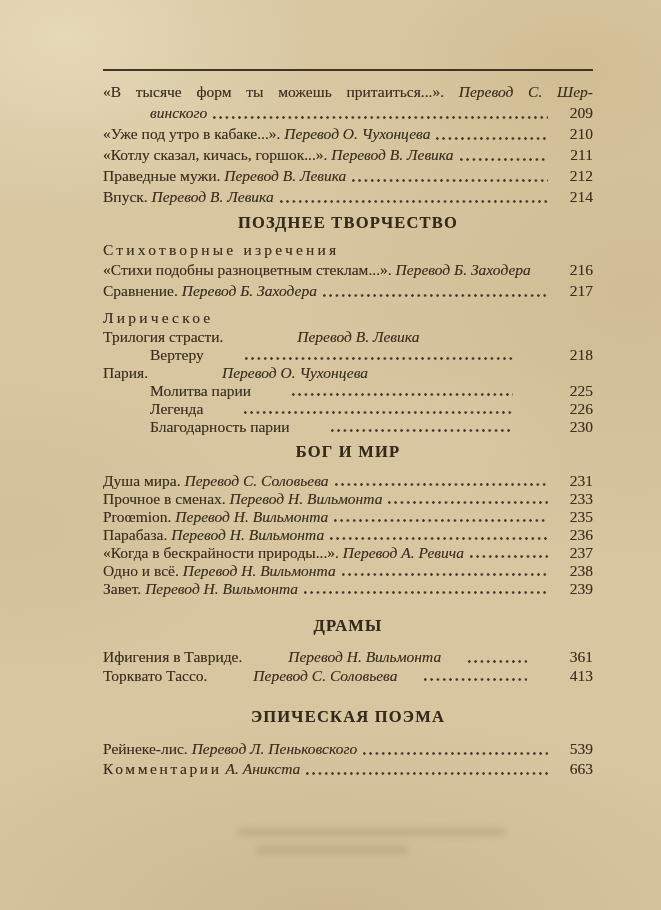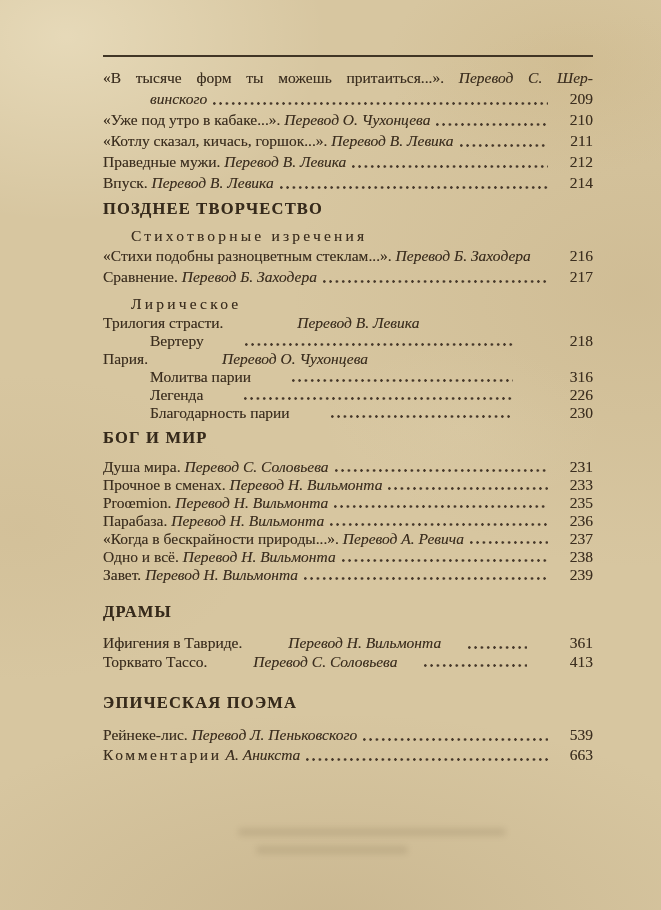--- a/index.html
+++ b/index.html
@@ -12,21 +12,21 @@
     position:absolute;inset:0;
     background-color:#d7c6a0;
     background-image:
       radial-gradient(ellipse 420px 300px at 10% 4%, rgba(255,248,224,.38), rgba(255,248,224,0) 62%),
       radial-gradient(ellipse 260px 160px at 86% 7%, rgba(196,170,118,.28), rgba(196,170,118,0) 70%),
       radial-gradient(ellipse 520px 420px at 96% 32%, rgba(178,152,106,.20), rgba(178,152,106,0) 66%),
       radial-gradient(ellipse 340px 220px at 3% 58%, rgba(188,163,118,.16), rgba(188,163,118,0) 70%),
       radial-gradient(ellipse 640px 300px at 50% 102%, rgba(158,133,92,.22), rgba(158,133,92,0) 72%),
       radial-gradient(ellipse 200px 120px at 70% 47%, rgba(230,218,185,.20), rgba(230,218,185,0) 70%);
   }
-  #content{position:absolute;left:103px;top:55px;width:490px;}
+  #content{position:absolute;left:103px;top:69px;width:490px;}
   .rule{height:0;border-top:2.5px solid #33281a;margin-bottom:10px;opacity:.92;}
 
   .row{display:flex;align-items:baseline;font-size:15.5px;line-height:21px;
        text-shadow:0 .2px .6px rgba(59,46,31,.45);}
   .sec-rows1 .row{line-height:20.5px;}
   .sec-rows2 .row{line-height:18px;gap:35px;}
   .sec2 .row{line-height:18px;}
   .sec3 .row{line-height:18.5px;gap:21px;}
   .sec4 .row{line-height:20px;}
   .row.gap-top{}
@@ -40,28 +40,28 @@
     flex:1;min-width:8px;align-self:flex-end;height:3px;
     margin:0 9px 4px 6px;
     background-image:radial-gradient(circle at 1.3px 1.5px,#46382a 1.05px,rgba(70,56,42,0) 1.5px);
     background-size:6.3px 3px;background-repeat:repeat-x;background-position:left bottom;
   }
   .pg{flex:none;width:36px;text-align:right;}
 
   .justify{display:block;text-align:justify;text-align-last:justify;}
   .justify .rm,.justify .it{display:inline;}
 
-  .h{font-weight:bold;font-size:16.5px;line-height:20px;
+  .h{font-weight:bold;text-align:center;font-size:16.5px;line-height:20px;
      letter-spacing:1.2px;color:#362a1b;text-shadow:0 .2px .6px rgba(54,42,27,.5);}
   .h1{margin:6px 0 7px;}
   .h2{margin:6px 0 10px;}
   .h3{margin:18px 0 12px;}
   .h4{margin:22px 0 12px;}
   .subh{font-size:15.5px;line-height:20px;letter-spacing:3.2px;
-        text-shadow:0 .2px .6px rgba(59,46,31,.45);margin-left:28px;}
+        text-shadow:0 .2px .6px rgba(59,46,31,.45);}
   .subh2{margin-top:7px;}
 
   .ghost{position:absolute;background:#6e5c3e;filter:blur(3px);opacity:.16;border-radius:4px;}
   #ghost1{left:238px;top:828px;width:268px;height:8px;}
   #ghost2{left:256px;top:846px;width:152px;height:8px;}
 </style>
 </head>
 <body>
 
 <div id="paper"></div>
@@ -95,21 +95,21 @@
       <div class="row"><span class="rm">Трилогия страсти.</span>&nbsp;<span class="it">Перевод В. Левика</span></div>
       <div class="row ind">
           <span class="rm">Вертеру</span>
           <span class="dots"></span>
           <span class="pg">218</span>
         </div>
       <div class="row"><span class="rm">Пария.</span>&nbsp;<span class="it">Перевод О. Чухонцева</span></div>
       <div class="row ind">
           <span class="rm">Молитва парии</span>
           <span class="dots"></span>
-          <span class="pg">316</span>
+          <span class="pg">225</span>
         </div>
       <div class="row ind">
           <span class="rm">Легенда</span>
           <span class="dots"></span>
           <span class="pg">226</span>
         </div>
       <div class="row ind">
           <span class="rm">Благодарность парии</span>
           <span class="dots"></span>
           <span class="pg">230</span>

